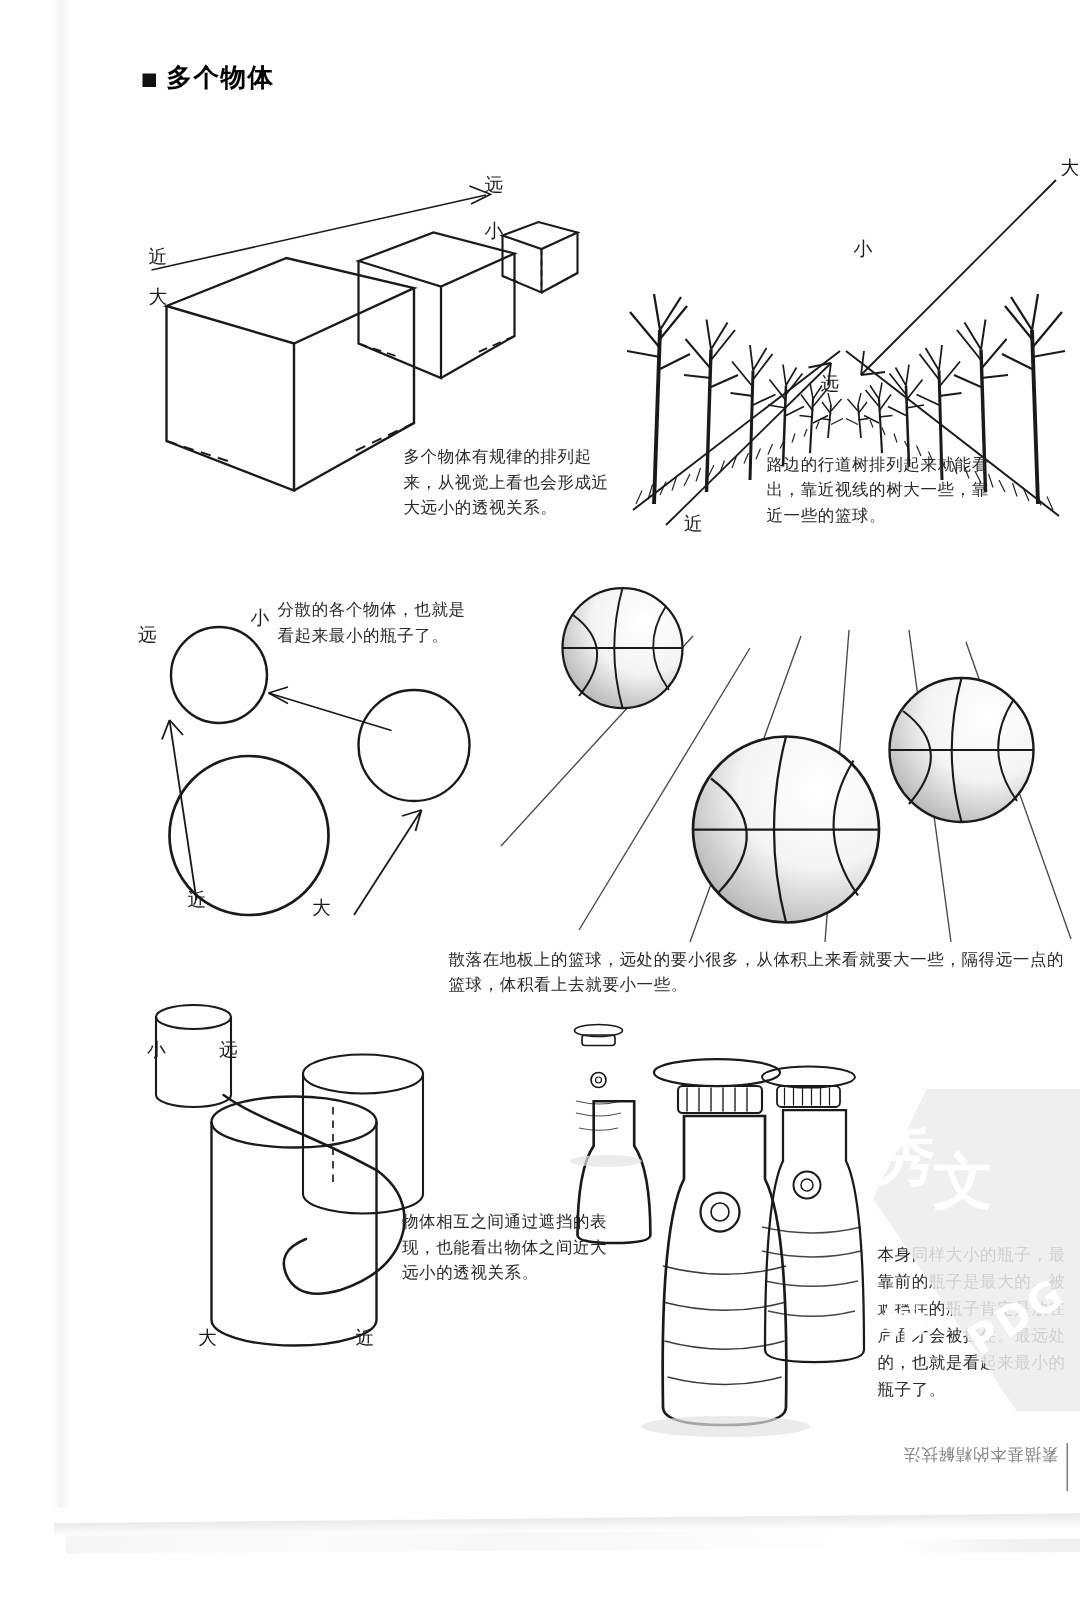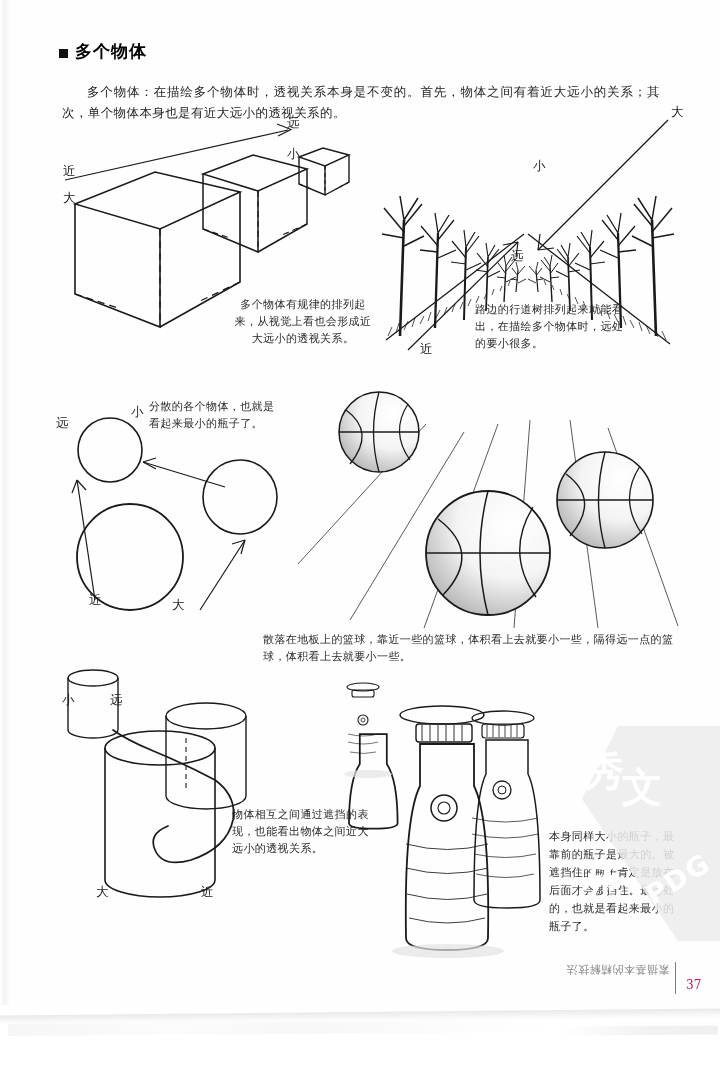--- a/index.html
+++ b/index.html
@@ -7,20 +7,21 @@
   body{
     width:720px;height:1079px;
     background:#ffffff;
     font-family:"DejaVu Sans","Liberation Sans",sans-serif;
     position:relative;overflow:hidden;
     color:#1a1a1a;
   }
   .page{
     position:absolute;inset:0;
     background:#fefefe;
+    margin-left:36px;
   }
   
   .scan-edge-left{
     position:absolute;left:0;top:0;width:10px;height:1005px;
     background:linear-gradient(90deg,#ffffff 0%, #f3f3f3 40%, #fdfdfd 100%);
   }
   .scan-edge-bottom{
     position:absolute;left:0;top:1008px;width:720px;height:71px;
     background:#ffffff;
   }
@@ -116,21 +117,20 @@
 
 <div class="page">
 
   <div class="scan-edge-left"></div>
 
   <div class="heading">
     <span class="bullet"></span>
     <span class="title">多个物体</span>
   </div>
 
-  <p class="intro">多个物体：在描绘多个物体时，透视关系本身是不变的。首先，物体之间有着近大远小的关系；其次，单个物体本身也是有近大远小的透视关系的。</p>
 
   <div>
     <svg style="position:absolute;left:55px;top:112px;" width="300" height="215" viewBox="0 0 300 215">
 
       <line class="ink" x1="10" y1="68" x2="233" y2="18" stroke-width="1.1"></line>
       <path class="ink" d="M222 12 L236 17.5 L223 24" stroke-width="1.1"></path>
 
       <g class="ink" stroke-width="1.6">
         <path d="M20 92 L100 60 L185 80 L105 117 Z"></path>
         <path d="M20 92 L20 182 L105 215 L105 117"></path>
@@ -161,21 +161,21 @@
       </g>
       <g class="ink" stroke-width="1.1" stroke-dasharray="4,3">
         <path d="M244 72 L257 77"></path>
         <path d="M294 70 L281 77"></path>
       </g>
     </svg>
     <span class="lbl" style="left:63px;top:163px;">近</span>
     <span class="lbl" style="left:63px;top:190px;">大</span>
     <span class="lbl" style="left:287px;top:115px;">远</span>
     <span class="lbl" style="left:287px;top:146px;">小</span>
-    <div class="cap" style="left:233px;top:296px;width:140px;text-align:center;">多个物体有规律的排列起来，从视觉上看也会形成近大远小的透视关系。</div>
+    <div class="cap" style="left:233px;top:296px;width:140px;">多个物体有规律的排列起来，从视觉上看也会形成近大远小的透视关系。</div>
   </div>
 
   <div>
     <svg style="position:absolute;left:378px;top:100px;" width="312" height="262" viewBox="0 0 312 262">
       <defs>
         <g id="twig-l">
             <path d="M0 0 L-13 -9"></path>
             <path d="M0 0 L-11 -2"></path>
           </g>
       </defs>
@@ -273,21 +273,21 @@
 
       <g class="ink" stroke-width="1.2">
         <path d="M30 250 L140 142"></path>
         <path d="M140 142 L125 145 M140 142 L138 157"></path>
       </g>
     </svg>
     <span class="lbl" style="left:671px;top:104px;">大</span>
     <span class="lbl" style="left:533px;top:158px;">小</span>
     <span class="lbl" style="left:511px;top:248px;">远</span>
     <span class="lbl" style="left:420px;top:341px;">近</span>
-    <div class="cap" style="left:475px;top:301px;width:150px;">路边的行道树排列起来就能看出，在描绘多个物体时，远处的要小很多。</div>
+    <div class="cap" style="left:475px;top:301px;width:150px;">路边的行道树排列起来就能看出，靠近视线的树大一些，靠近一些的篮球。</div>
   </div>
 
   <div>
     <svg style="position:absolute;left:55px;top:392px;" width="255" height="225" viewBox="0 0 255 225">
       <circle class="ink" cx="55" cy="58" r="32" stroke-width="1.6"></circle>
       <circle class="ink" cx="185" cy="105" r="37" stroke-width="1.6"></circle>
       <circle class="ink" cx="75" cy="165" r="53" stroke-width="1.8"></circle>
 
       <g class="ink" stroke-width="1.2">
         <path d="M145 218 L190 148"></path>
@@ -347,21 +347,21 @@
       </g>
 
       <g>
         <circle cx="190" cy="165" r="62" fill="url(#ballShade)" stroke="#1a1a1a" stroke-width="1.8"></circle>
         <path class="ink" d="M140 131 Q185 165 145 207" stroke-width="1.5"></path>
         <path class="ink" d="M128 165 L252 165" stroke-width="1.5"></path>
         <path class="ink" d="M190 103 Q174 165 190 227" stroke-width="1.5"></path>
         <path class="ink" d="M235 119 Q207 165 238 209" stroke-width="1.4"></path>
       </g>
     </svg>
-    <div class="cap" style="left:263px;top:631px;width:420px;">散落在地板上的篮球，靠近一些的篮球，体积看上去就要小一些，隔得远一点的篮球，体积看上去就要小一些。</div>
+    <div class="cap" style="left:263px;top:631px;width:420px;">散落在地板上的篮球，远处的要小很多，从体积上来看就要大一些，隔得远一点的篮球，体积看上去就要小一些。</div>
   </div>
 
   <div>
     <svg style="position:absolute;left:55px;top:668px;" width="230" height="235" viewBox="0 0 230 235">
 
       <g class="ink" stroke-width="1.4">
         <ellipse cx="38" cy="10" rx="25" ry="8"></ellipse>
         <path d="M13 10 L13 62"></path>
           <path d="M63 10 L63 62"></path>
         <path d="M13 62 A25 8 0 0 0 63 62"></path>

